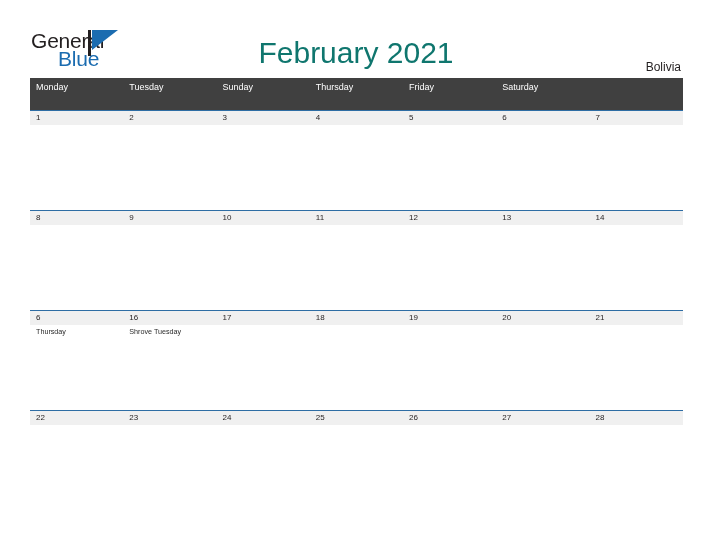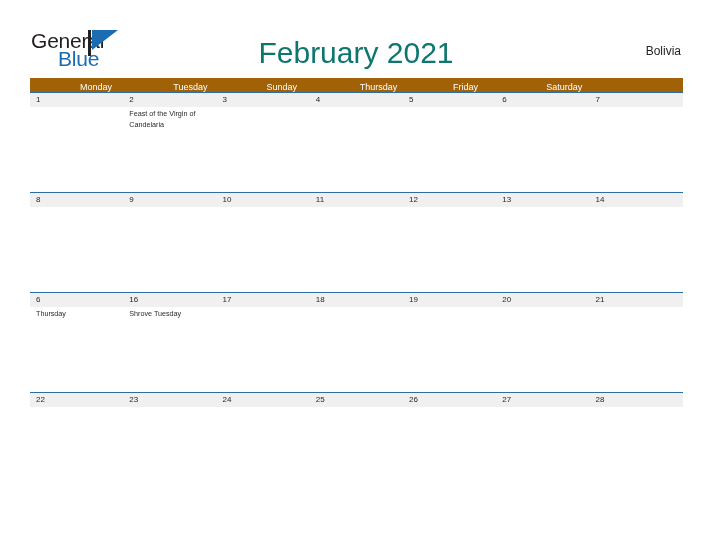--- a/index.html
+++ b/index.html
@@ -62,38 +62,37 @@
     text-align: center;
     font-size: 30px;
     color: #0f766e;
     font-family: "Liberation Sans", sans-serif;
     letter-spacing: 0px;
   }
 
   .country-label {
     position: absolute;
     right: 31px;
-    top: 44px;
+    top: 60px;
     font-size: 12px;
     color: #231f20;
   }
 
   
   .calendar {
     position: absolute;
     left: 30px;
     top: 78px;
     width: 653px;
   }
 
   .weekday-header {
     display: flex;
-    background: #a16207;
-    height: 14px;
-    padding-left: 44px;
+    background: #404040;
+    height: 32px;
   }
   .weekday-cell {
     width: 93.28px;
     box-sizing: border-box;
     padding-left: 6px;
     color: #ffffff;
     font-size: 9px;
     line-height: 18px;
     white-space: nowrap;
   }
@@ -172,29 +171,20 @@
   <div class="week-row">
     <div class="day-band">
       <div class="day-band-cell">1</div>
       <div class="day-band-cell">2</div>
       <div class="day-band-cell">3</div>
       <div class="day-band-cell">4</div>
       <div class="day-band-cell">5</div>
       <div class="day-band-cell">6</div>
       <div class="day-band-cell">7</div>
     </div>
-    <div class="events-row">
-      <div class="event-cell"></div>
-      <div class="event-cell">Feast of the Virgin of Candelaria</div>
-      <div class="event-cell"></div>
-      <div class="event-cell"></div>
-      <div class="event-cell"></div>
-      <div class="event-cell"></div>
-      <div class="event-cell"></div>
-    </div>
   </div>
 
   <div class="week-row">
     <div class="day-band">
       <div class="day-band-cell">8</div>
       <div class="day-band-cell">9</div>
       <div class="day-band-cell">10</div>
       <div class="day-band-cell">11</div>
       <div class="day-band-cell">12</div>
       <div class="day-band-cell">13</div>

